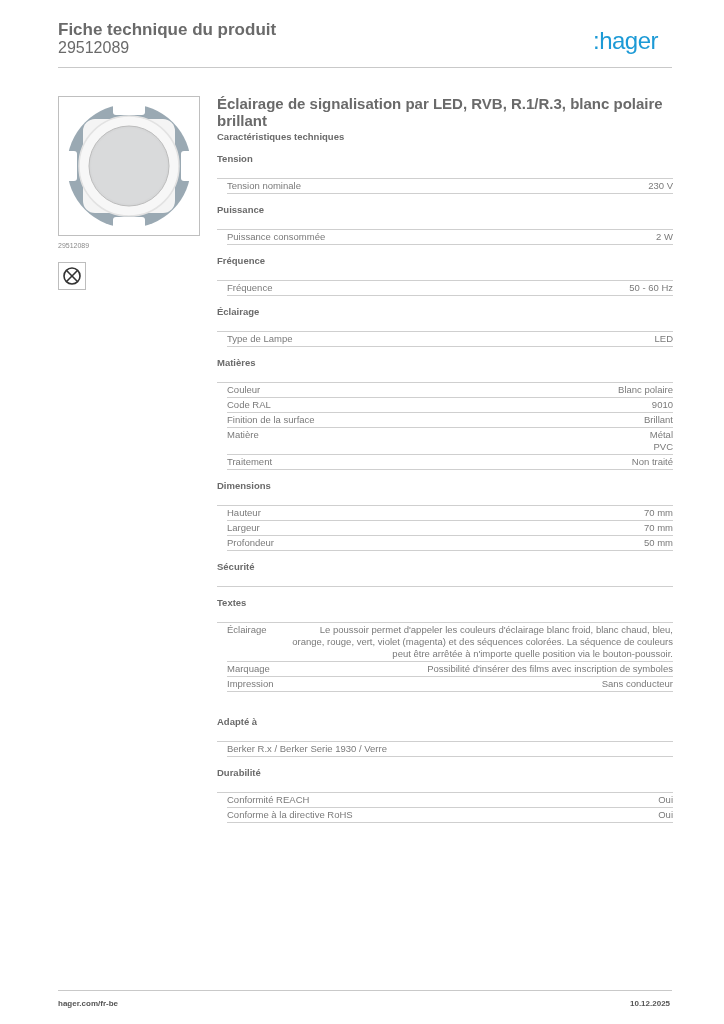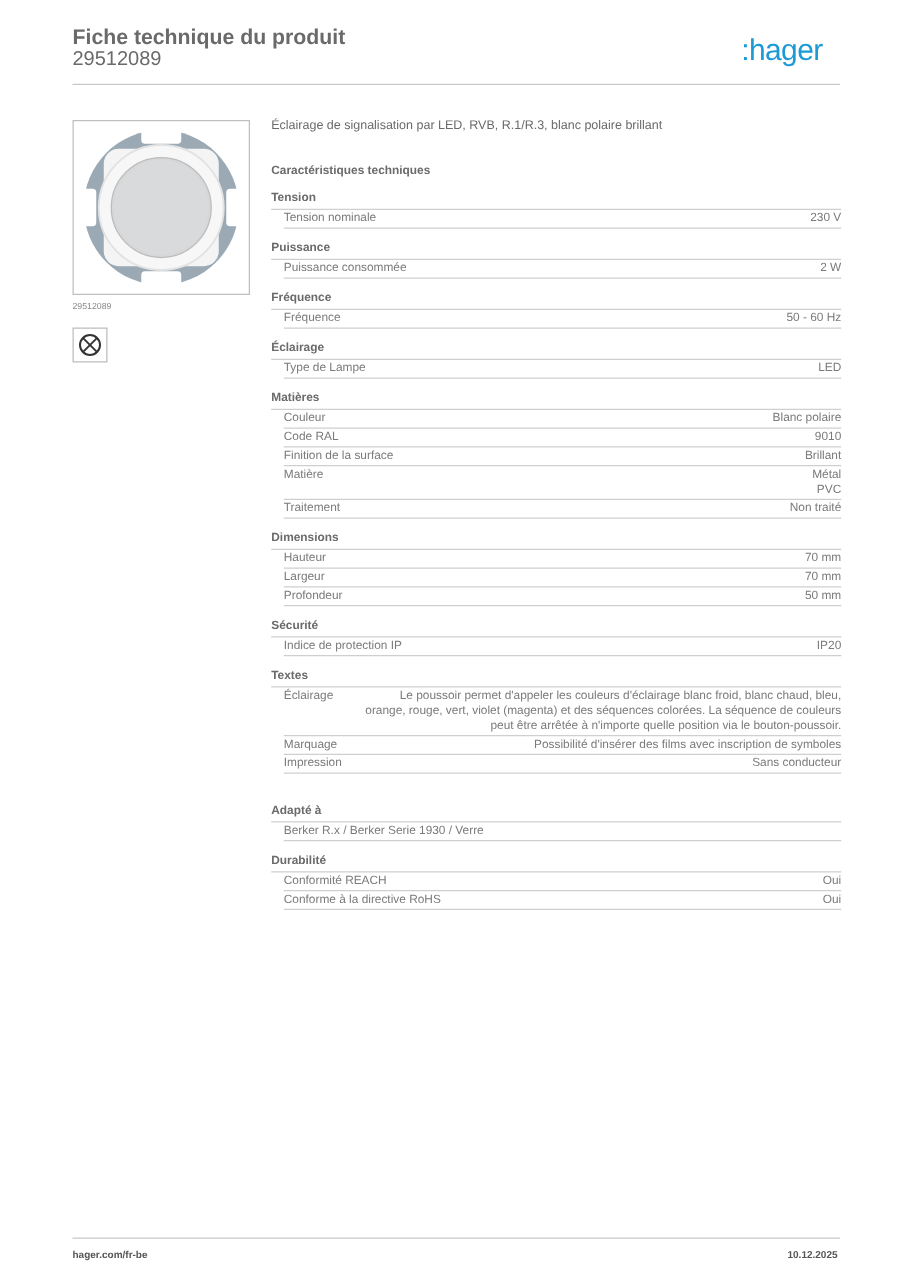--- a/index.html
+++ b/index.html
@@ -29,26 +29,26 @@
   }
   .photo-code {
     position: absolute; left: 58px; top: 242px; font-size: 7px; color: #8a8a8a;
   }
   .symbol-box {
     position: absolute; left: 58px; top: 262px; width: 28px; height: 28px;
     border: 1px solid #bdbdbd; box-sizing: border-box;
     display: flex; align-items: center; justify-content: center;
   }
   .main { position: absolute; left: 217px; top: 95px; width: 456px; }
-  .product-title { font-size: 10px; font-weight: normal; color: #6a6a6a; height: 36px; }
+  .product-title { font-size: 15px; font-weight: bold; color: #6a6a6a; height: 36px; }
   .section-title-main { font-size: 9.5px; font-weight: bold; color: #6a6a6a; height: 22px; }
   .group { margin-bottom: 10px; }
   .group-title {
     font-size: 9.5px; font-weight: bold; color: #6a6a6a;
-    padding-bottom: 2px; border-bottom: 1px solid #cfcfcf; line-height: 12px;
+    padding-bottom: 13px; border-bottom: 1px solid #cfcfcf; line-height: 12px;
   }
   .row {
     display: flex; justify-content: space-between; align-items: flex-start;
     font-size: 9.5px; color: #7a7a7a; line-height: 12px;
     padding: 1px 0 1px 0; border-bottom: 1px solid #cfcfcf; margin-left: 10px;
   }
   .row .label { flex: 0 0 auto; white-space: nowrap; }
   .row .value { text-align: right; flex: 1 1 auto; padding-left: 20px; }
   .row .value.multi { white-space: pre-line; }
   .row.single .label { flex: 1 1 auto; }
@@ -157,24 +157,20 @@
           <span class="label">Largeur</span>
           <span class="value multi">70 mm</span>
         </div>
         <div class="row">
           <span class="label">Profondeur</span>
           <span class="value multi">50 mm</span>
         </div>
       </div>
       <div class="group" style="margin-bottom: 10px;">
         <div class="group-title">Sécurité</div>
-        <div class="row">
-          <span class="label">Indice de protection IP</span>
-          <span class="value multi">IP20</span>
-        </div>
       </div>
       <div class="group" style="margin-bottom: 24px;">
         <div class="group-title">Textes</div>
         <div class="row">
           <span class="label">Éclairage</span>
           <span class="value multi">Le poussoir permet d'appeler les couleurs d'éclairage blanc froid, blanc chaud, bleu, orange, rouge, vert, violet (magenta) et des séquences colorées. La séquence de couleurs peut être arrêtée à n'importe quelle position via le bouton-poussoir.</span>
         </div>
         <div class="row">
           <span class="label">Marquage</span>
           <span class="value multi">Possibilité d'insérer des films avec inscription de symboles</span>

